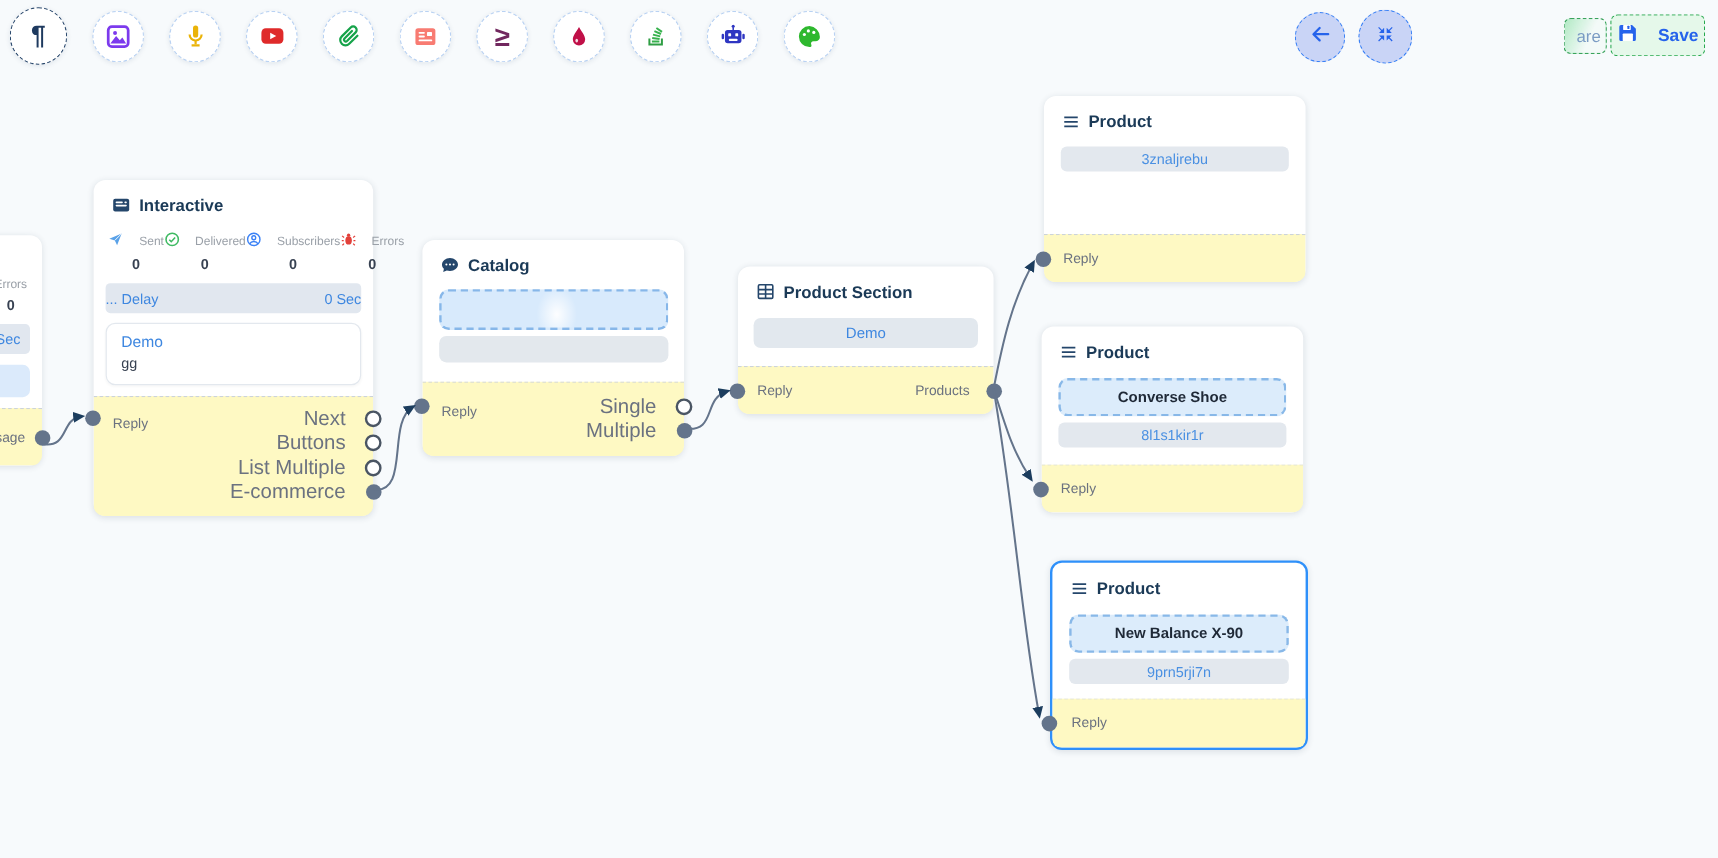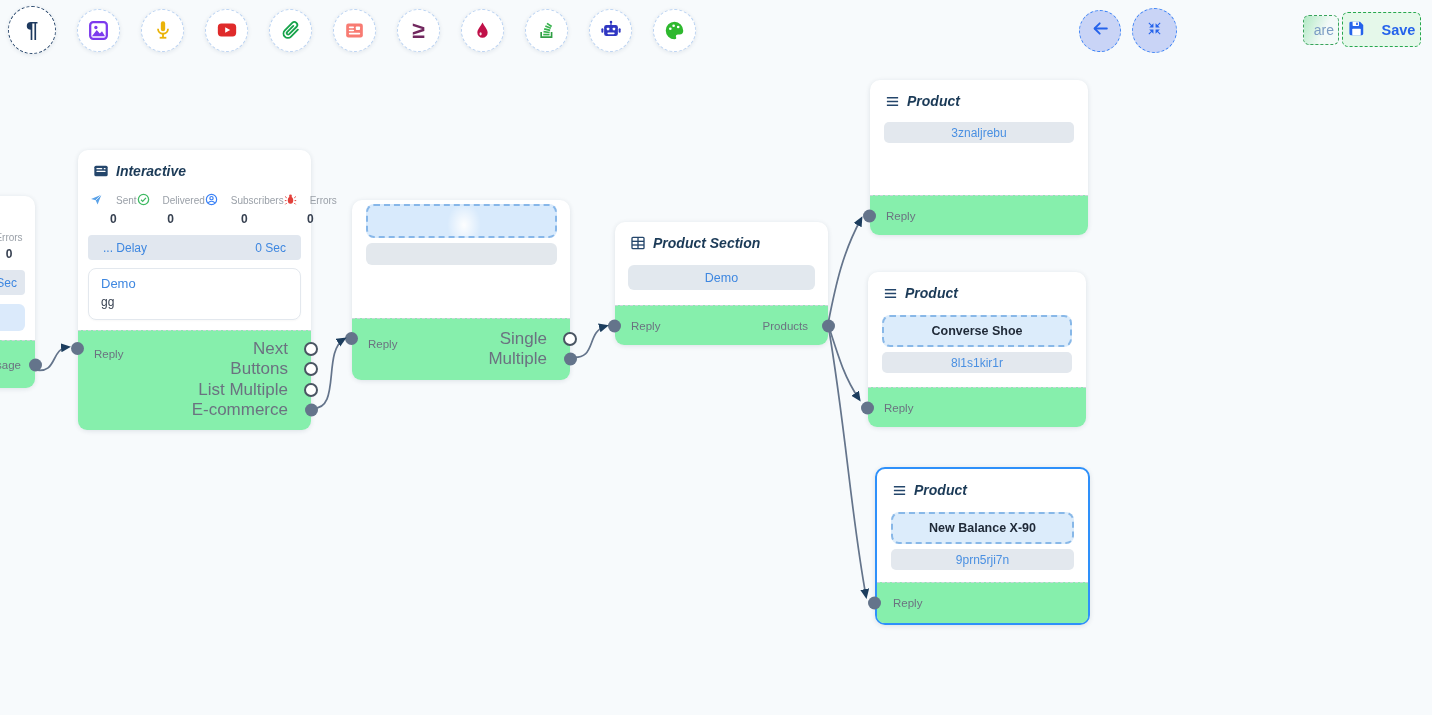--- a/index.html
+++ b/index.html
@@ -28,39 +28,39 @@
                  background:linear-gradient(115deg, rgba(120,220,150,.55), rgba(230,250,235,.2) 60%);
                  border:1.6px dashed #3aa35c; color:#7b9cc4; font-size:14px; display:flex; align-items:center;
                  justify-content:flex-end; padding-right:4px; overflow:hidden; z-index:1; }
   .save-btn { position:relative; z-index:2; min-width:79px; height:35px; background:#e5f8ea; border:1.8px dashed #27a84e;
               border-radius:6px; display:flex; align-items:center; justify-content:center; gap:17px;
               color:#2563eb; font-size:14.5px; font-weight:700; cursor:pointer; }
 
   
   .node { position:absolute; background:#fff; border-radius:10px; box-shadow:0 1px 5px rgba(25,39,62,.12); z-index:2; }
   .node.selected { border:2px solid #2e90fa; }
-  .hd { display:flex; align-items:center; gap:7px; padding:13px 15px 8px 15px; color:#1b3a57; font-size:14px; font-weight:700;font-style:italic; }
+  .hd { display:flex; align-items:center; gap:7px; padding:13px 15px 8px 15px; color:#1b3a57; font-size:14px; font-weight:700; }
   .nicon { display:flex; align-items:center; }
-  .ft { position:absolute; left:0; right:0; bottom:0; background:#86efac; border-top:1px dashed #ccd3da;
+  .ft { position:absolute; left:0; right:0; bottom:0; background:#fef9c3; border-top:1px dashed #ccd3da;
         border-radius:0 0 9px 9px; }
   .flabel { position:absolute; left:16px; top:50%; transform:translateY(-50%); font-size:11.5px; color:#6b7280; }
   .frlabel { position:absolute; right:16px; top:50%; transform:translateY(-50%); font-size:11.5px; color:#6b7280; }
 
   .handle { position:absolute; width:13px; height:13px; border-radius:50%; background:#64748b; z-index:3; cursor:crosshair; }
   .handle.open { width:14px; height:14px; background:#fff; border:2px solid #4a5563; }
   .h-in  { left:-7px; top:50%; transform:translateY(-50%); }
   .h-out { right:-7px; top:50%; transform:translateY(-50%); }
 
   
   .stats { display:flex; justify-content:space-between; padding:6px 12px 0 12px; }
   .stat { text-align:center; }
   .stat .lb { display:flex; align-items:center; gap:13px; font-size:10px; color:#9aa0a8; }
   .stat .vl { font-size:12px; color:#374151; margin-top:4px; font-weight:600; }
   .delay { display:flex; justify-content:space-between; align-items:center; margin:9px 10px 0 10px; height:25px;
-           background:#e1e7ef; border-radius:4px; padding:0 15px; color:#3e87e0; font-size:12px; }
+           background:#e1e7ef; border-radius:4px; padding:0 0; color:#3e87e0; font-size:12px; }
   .msgbox { margin:8px 10px; border:1px solid #e3e8ee; border-radius:8px; padding:7px 12px 10px 12px;
             box-shadow:0 1px 2px rgba(0,0,0,.03); }
   .msgbox .t { color:#3e87e0; font-size:13px; }
   .msgbox .b { color:#374151; font-size:12px; margin-top:4px; }
   .outrow { position:absolute; left:0; right:0; height:15px; }
   .outrow .olb { position:absolute; right:23px; top:50%; transform:translateY(-50%); font-size:17px; color:#6b7280; }
 
   
   .bluebox { margin:4px 13px 0 14px; height:34px; border-radius:8px; background:#d8eafc; border:2px dashed #87b7e9;
              position:relative; overflow:hidden; }
@@ -339,20 +339,31 @@
         <span class="handle open h-out"></span>
       </div>
       <div class="outrow" style="top:71.5px;">
         <span class="olb">E-commerce</span>
         <span class="handle h-out"></span>
       </div>
     </div>
   </div>
 
   <div class="node" style="left:352px; top:200px; width:218px; height:180px;">
+    <div class="hd">
+      <span class="nicon">
+        <svg width="16" height="16" viewBox="0 0 24 24">
+            <path d="M12 3 C6.5 3 2 6.7 2 11.3 c0 2 .9 3.8 2.4 5.2 L3.5 20.5 L8 18.6 c1.2.4 2.6.6 4 .6 c5.5 0 10-3.7 10-8 S17.5 3 12 3 Z" fill="#24466b"></path>
+            <circle cx="7.5" cy="11.2" r="1.3" fill="#fff"></circle>
+            <circle cx="12" cy="11.2" r="1.3" fill="#fff"></circle>
+            <circle cx="16.5" cy="11.2" r="1.3" fill="#fff"></circle>
+          </svg>
+      </span>
+      <span>Catalog</span>
+    </div>
     <div class="bluebox">
         <span class="smudge"></span>
       </div>
     <div class="graybox"></div>
     <div class="ft" style="height:62px;">
       <span class="flabel" style="top:19px; transform:none;">Reply</span>
       <span class="handle" style="left:-7px; top:13px;"></span>
       <div class="outrow" style="top:12px;">
         <span class="olb">Single</span>
         <span class="handle open h-out"></span>

